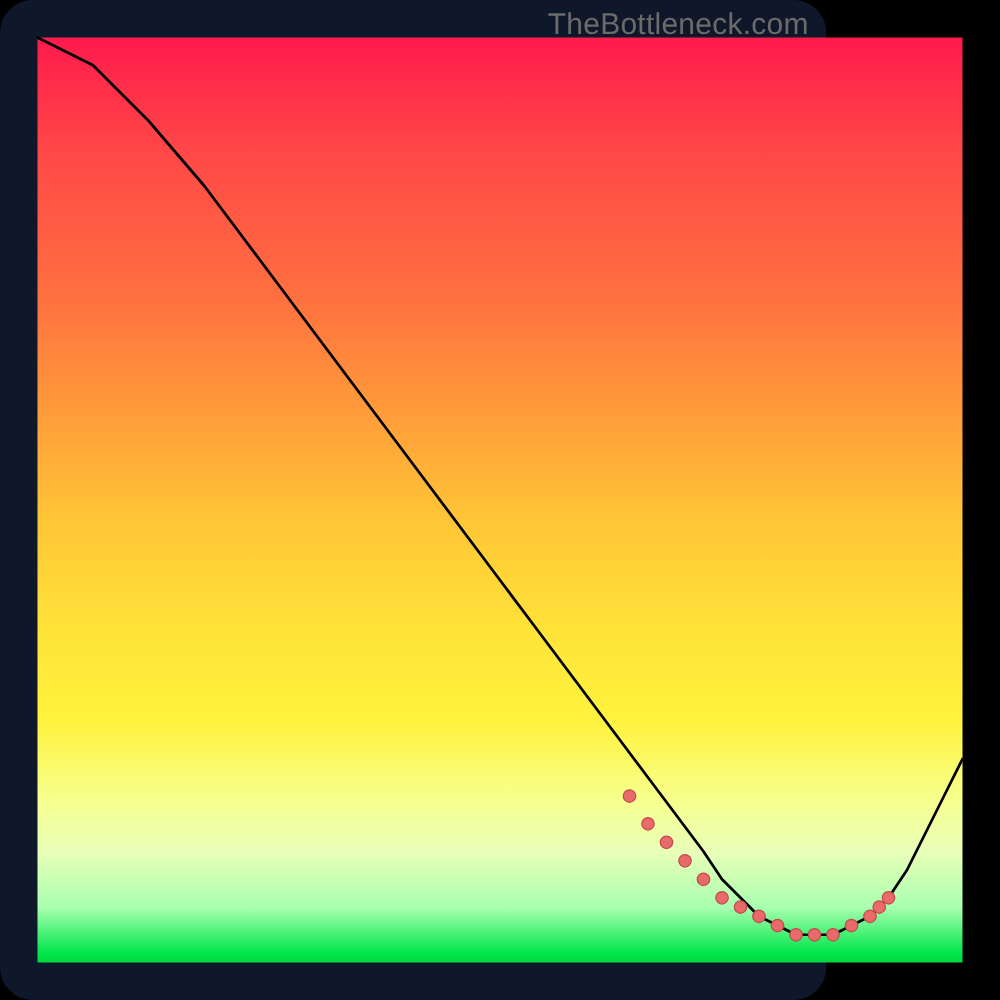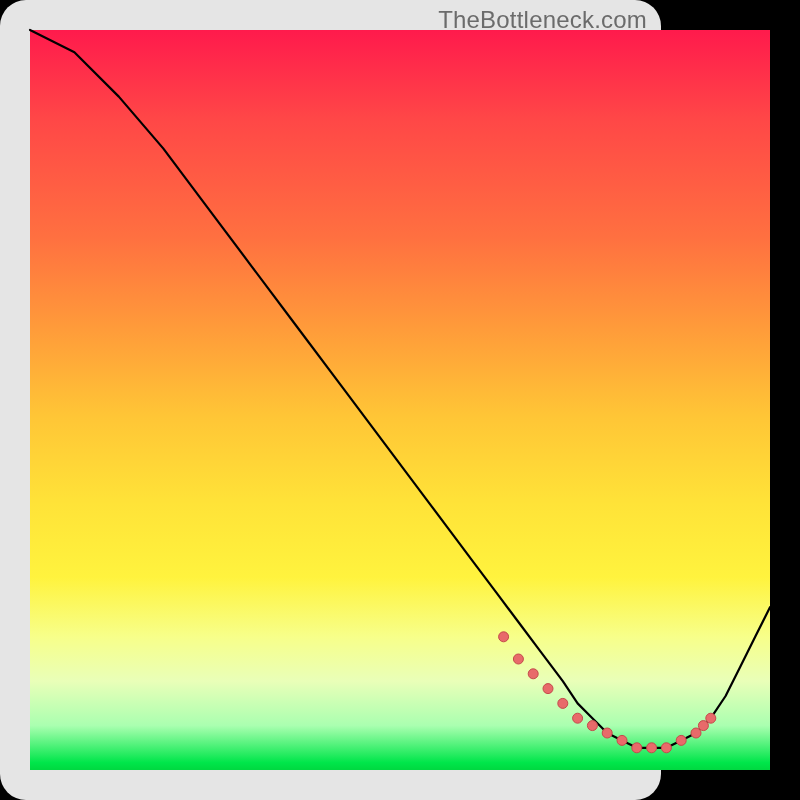--- a/index.html
+++ b/index.html
@@ -7,21 +7,21 @@
     padding: 0;
     width: 800px;
     height: 800px;
     background: #000;
     overflow: hidden;
   }
   .frame {
     position: relative;
     width: 661px;
     height: 800px;
-    background: #e5e5e5;
+    background: #0f172a;
     border-radius: 26px;
   }
   .plot-area {
     position: absolute;
     left: 30px;
     top: 30px;
     width: 740px;
     height: 740px;
     
     background: linear-gradient(

